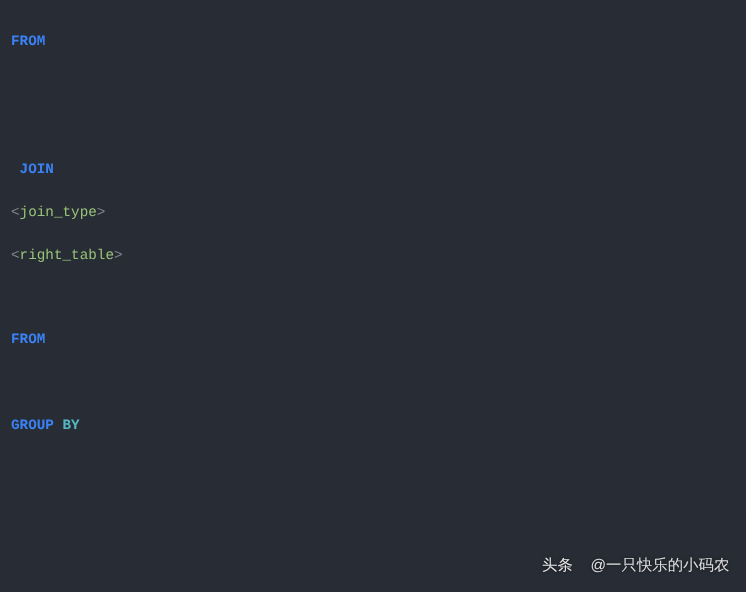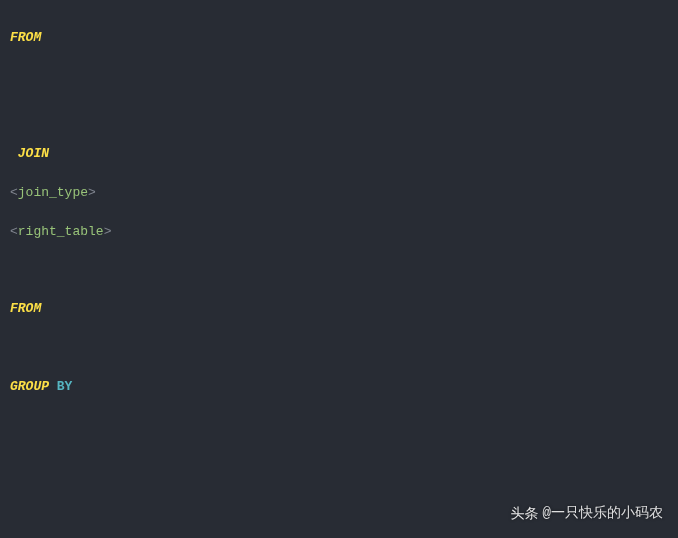--- a/index.html
+++ b/index.html
@@ -18,54 +18,52 @@
       position: relative;
       overflow: hidden;
     }
     .code-block {
       white-space: pre;
     }
     .line {
       min-height: 19px;
     }
     .kw {
-      color: #fde047;
+      color: #3b82f6;
       font-weight: 600;
-      font-style: italic;
     }
     .kw2 {
       color: #56b6c2;
       font-weight: 600;
     }
     .ph {
       color: #98c379;
     }
     .ang {
       color: #7f848e;
     }
     .watermark {
       position: absolute;
       right: 15px;
       bottom: 14px;
       color: rgba(255,255,255,0.9);
       font-family: "Microsoft YaHei", Arial, sans-serif;
       font-size: 14px;
       display: flex;
       align-items: flex-end;
-      gap: 4px;
+      gap: 16px;
       text-shadow: 0 0 3px rgba(0,0,0,0.6);
     }
     .wm-label {
       font-size: 14px;
       font-weight: 500;
     }
     .wm-handle {
       font-size: 14px;
       color: rgba(255,255,255,0.85);
-      font-family: Liberation Mono, monospace;
     }
   </style>
 </head>
 <body>
 
 <div class="code-block">
 <div class="line"><span class="kw">FROM</span></div>
 <div class="line"></div>
 <div class="line"></div>
 <div class="line"><span class="kw"> JOIN</span></div>

